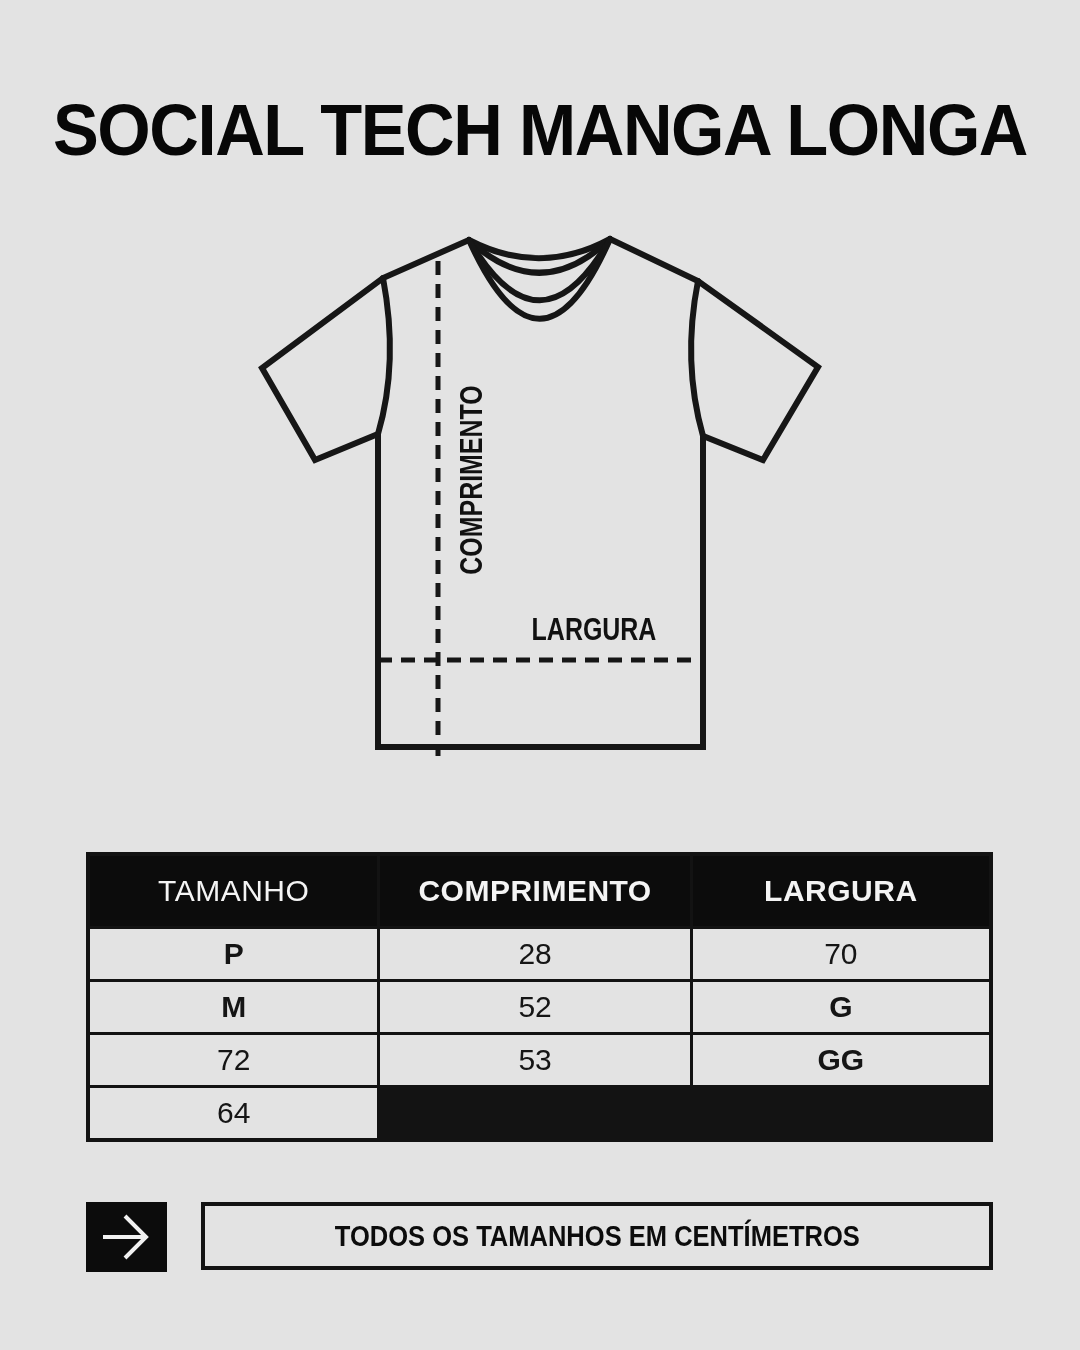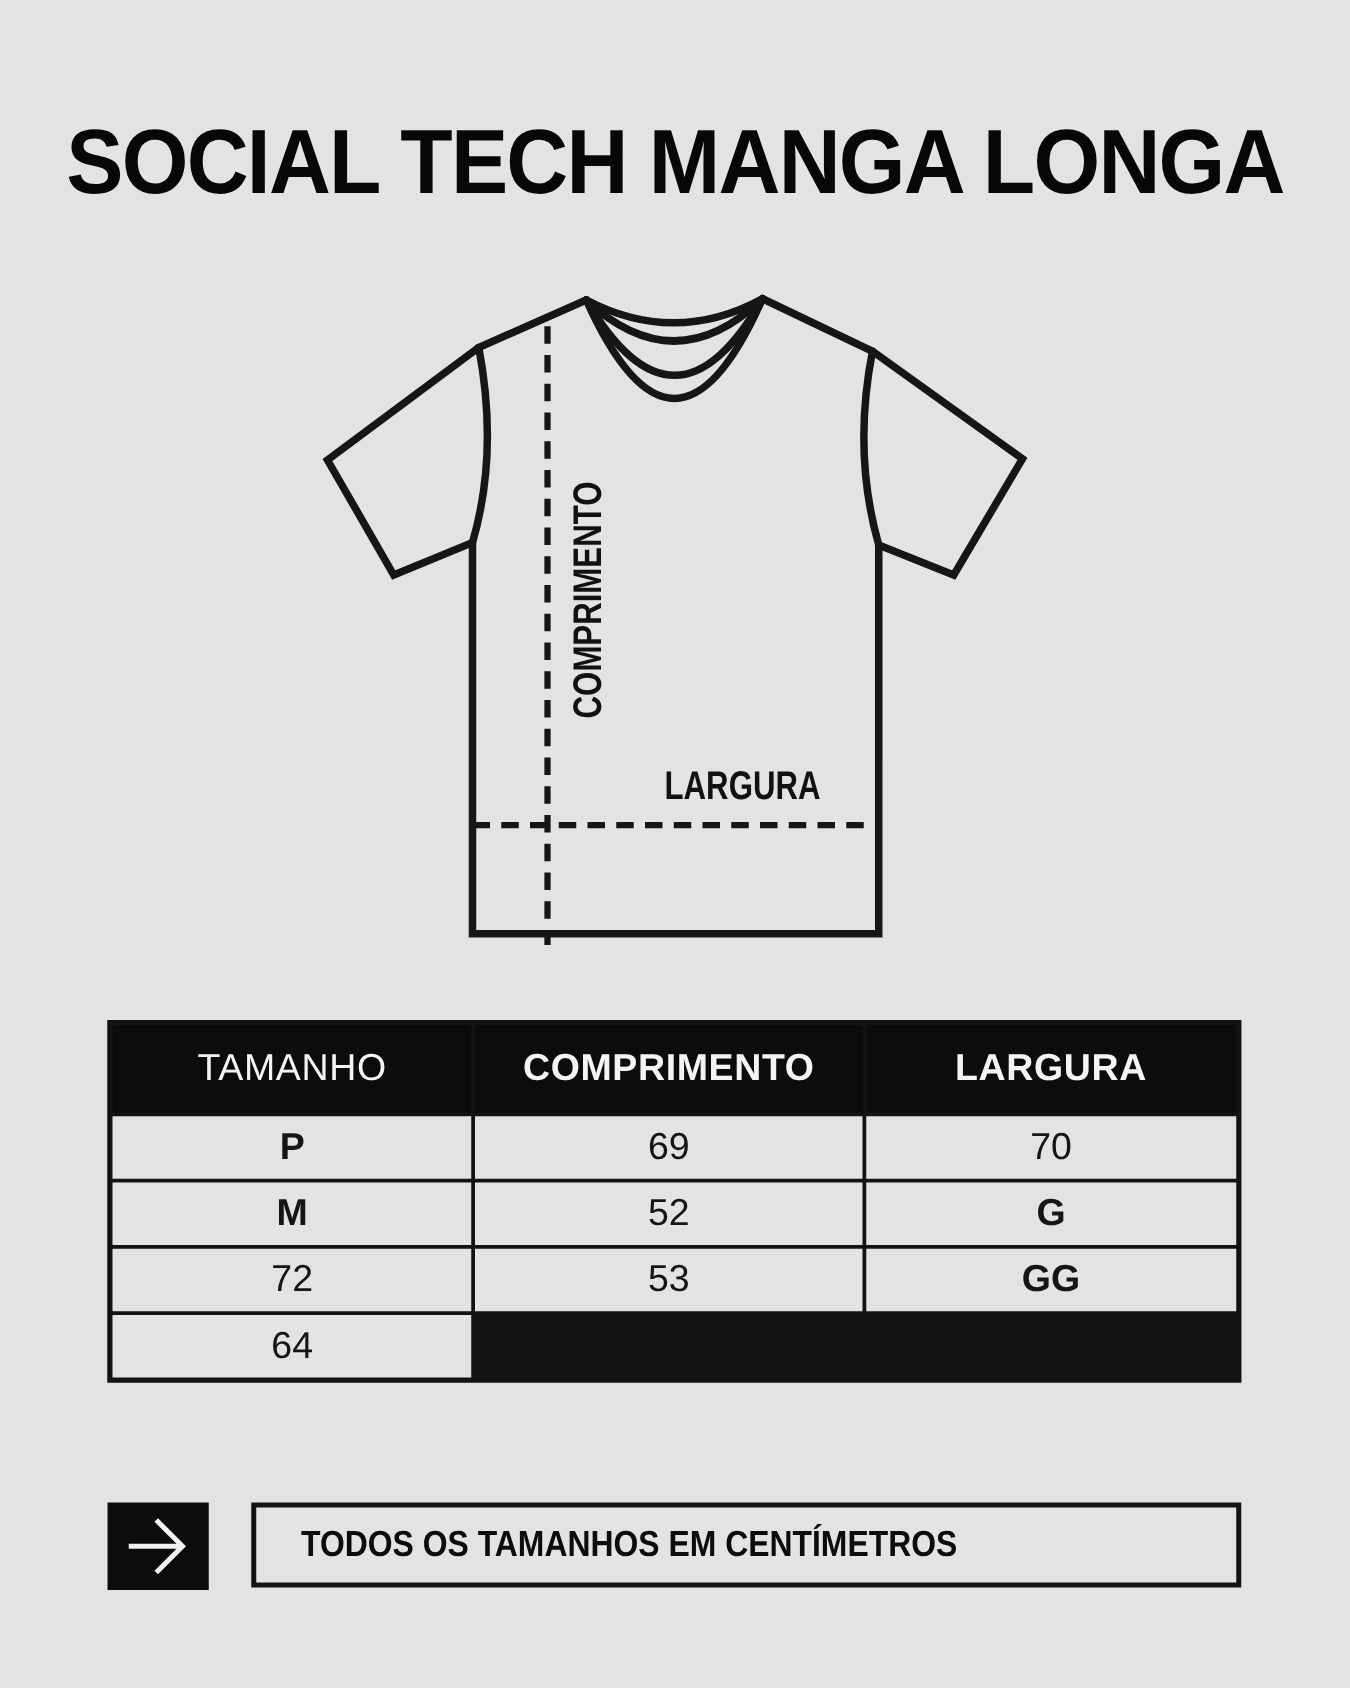--- a/index.html
+++ b/index.html
@@ -27,21 +27,21 @@
     transform: scaleX(0.94);
     transform-origin: center;
   }
   .diagram-svg {
     position: absolute;
     left: 240px; top: 225px;
     width: 600px; height: 540px;
   }
   .size-table {
     position: absolute;
-    left: 86px; top: 816px;
+    left: 86px; top: 852px;
     width: 907px;
     box-sizing: border-box;
     border: 4px solid #131313;
     background: #131313;
     display: grid;
     grid-template-columns: 292fr 314fr 301fr;
     grid-template-rows: 70px 50px 50px 50px 50px;
     gap: 3px;
   }
   .size-table .cell {
@@ -70,21 +70,21 @@
     cursor: pointer;
   }
   .footer-note-box {
     position: absolute;
     left: 201px; top: 1202px;
     width: 792px; height: 68px;
     box-sizing: border-box;
     border: 4px solid #131313;
     display: flex;
     align-items: center;
-    justify-content: flex-start;
+    justify-content: center;
   }
   .footer-note-text {
     font-size: 29px;
     font-weight: bold;
     color: #0c0c0c;
     white-space: nowrap;
     letter-spacing: 0px;
     transform: scaleX(0.88);
     transform-origin: center;
   }
@@ -117,21 +117,21 @@
       <text transform="translate(594,629) scale(0.78,1)" dominant-baseline="central">LARGURA</text>
     </g>
   </svg>
 
   <div class="size-table">
     <div class="cell head">TAMANHO</div>
     <div class="cell head bold">COMPRIMENTO</div>
     <div class="cell head bold">LARGURA</div>
 
     <div class="cell size-label">P</div>
-    <div class="cell">69</div>
+    <div class="cell">28</div>
     <div class="cell">70</div>
 
     <div class="cell size-label">M</div>
     <div class="cell">52</div>
 
     <div class="cell size-label">G</div>
     <div class="cell">72</div>
     <div class="cell">53</div>
 
     <div class="cell size-label">GG</div>

